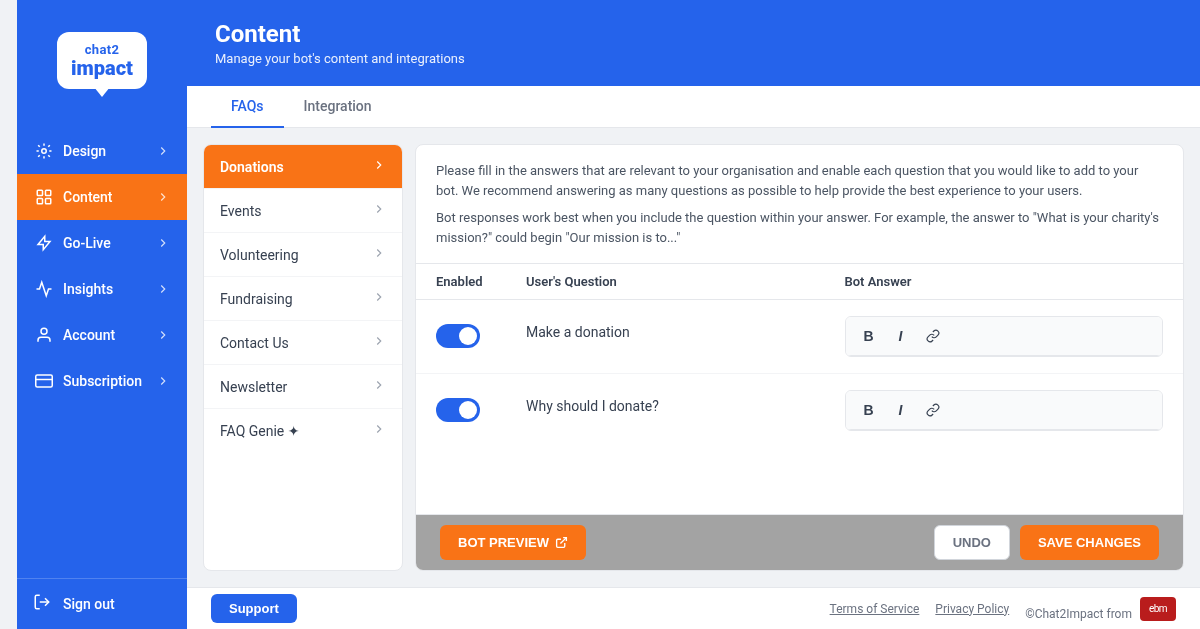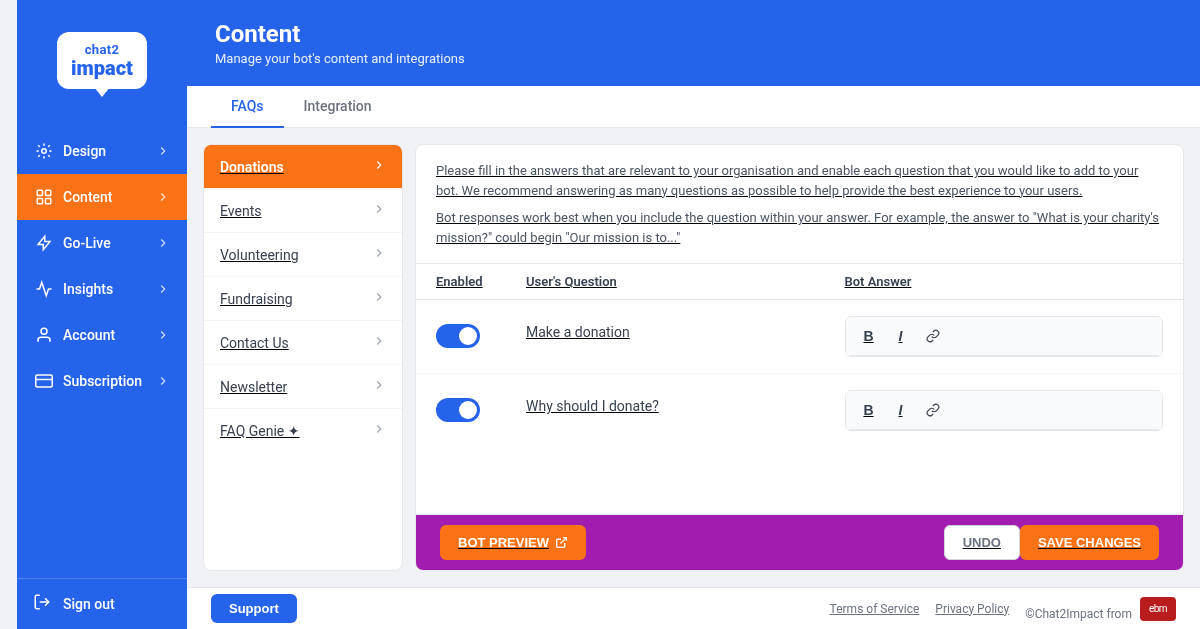--- a/index.html
+++ b/index.html
@@ -35,21 +35,21 @@
 
     
     .content-area { flex: 1; background: #f0f2f5; display: flex; flex-direction: column; overflow: hidden; }
 
     
     .tabs-bar { background: white; border-bottom: 1px solid #e5e7eb; padding: 0 24px; display: flex; flex-shrink: 0; margin-top: 0; }
     .tab { padding: 12px 20px; font-size: 14px; font-weight: 500; color: #6b7280; cursor: pointer; border-bottom: 2px solid transparent; margin-bottom: -1px; }
     .tab.active { color: #2563eb; border-bottom: 2px solid #2563eb; background: white; }
 
     
-    .panel-area { display: flex; flex: 1; overflow: hidden; padding: 16px; gap: 12px; text-decoration: underline; }
+    .panel-area { display: flex; flex: 1; overflow: hidden; padding: 16px; gap: 12px; }
 
     
     .side-menu { width: 200px; flex-shrink: 0; background: white; border-radius: 8px; overflow: hidden; border: 1px solid #e5e7eb; }
     .side-menu-item { display: flex; align-items: center; padding: 13px 16px; font-size: 14px; color: #374151; cursor: pointer; border-bottom: 1px solid #f3f4f6; }
     .side-menu-item:last-child { border-bottom: none; }
     .side-menu-item.active { background: #f97316; color: white; font-weight: 600; }
     .side-menu-item .chevron { margin-left: auto; }
 
     
     .faq-content { flex: 1; background: white; border-radius: 8px; border: 1px solid #e5e7eb; display: flex; flex-direction: column; overflow: hidden; }
@@ -69,21 +69,21 @@
 
     .question-text { font-size: 14px; color: #374151; padding-top: 8px; }
 
     .bot-answer-editor { border: 1px solid #e5e7eb; border-radius: 6px; overflow: hidden; }
     .editor-toolbar { padding: 6px 10px; border-bottom: 1px solid #e5e7eb; display: flex; gap: 6px; align-items: center; background: #f9fafb; }
     .editor-btn { width: 26px; height: 26px; display: flex; align-items: center; justify-content: center; border-radius: 4px; cursor: pointer; font-weight: 700; color: #374151; font-size: 14px; border: none; background: transparent; }
     .editor-content { padding: 10px 12px; font-size: 13px; color: #374151; line-height: 1.5; min-height: 60px; }
     .editor-content a { color: #2563eb; text-decoration: underline; }
 
     
-    .bottom-bar { background: #a21caf; border-top: 1px solid #e5e7eb; padding: 10px 24px; display: flex; align-items: center; justify-content: flex-end; flex-shrink: 0; }
+    .bottom-bar { background: #a3a3a3; border-top: 1px solid #e5e7eb; padding: 10px 24px; display: flex; align-items: center; justify-content: flex-end; gap: 10px; flex-shrink: 0; }
     .btn-preview { background: #f97316; color: white; border: none; padding: 10px 18px; border-radius: 6px; font-size: 13px; font-weight: 600; cursor: pointer; display: flex; align-items: center; gap: 6px; margin-right: auto; }
     .btn-undo { background: white; color: #6b7280; border: 1px solid #d1d5db; padding: 9px 18px; border-radius: 6px; font-size: 13px; font-weight: 600; cursor: pointer; }
     .btn-save { background: #f97316; color: white; border: none; padding: 10px 18px; border-radius: 6px; font-size: 13px; font-weight: 700; cursor: pointer; }
 
     
     .footer { background: white; border-top: 1px solid #e5e7eb; padding: 8px 24px; display: flex; align-items: center; justify-content: space-between; flex-shrink: 0; height: 42px; }
     .footer-support { background: #2563eb; color: white; border: none; padding: 7px 18px; border-radius: 6px; font-size: 13px; font-weight: 600; cursor: pointer; }
     .footer-links { display: flex; align-items: center; gap: 16px; font-size: 12px; color: #6b7280; }
     .footer-links a { color: #6b7280; text-decoration: underline; cursor: pointer; }
     .footer-brand { display: flex; align-items: flex-end; gap: 8px; font-size: 12px; color: #6b7280; }

